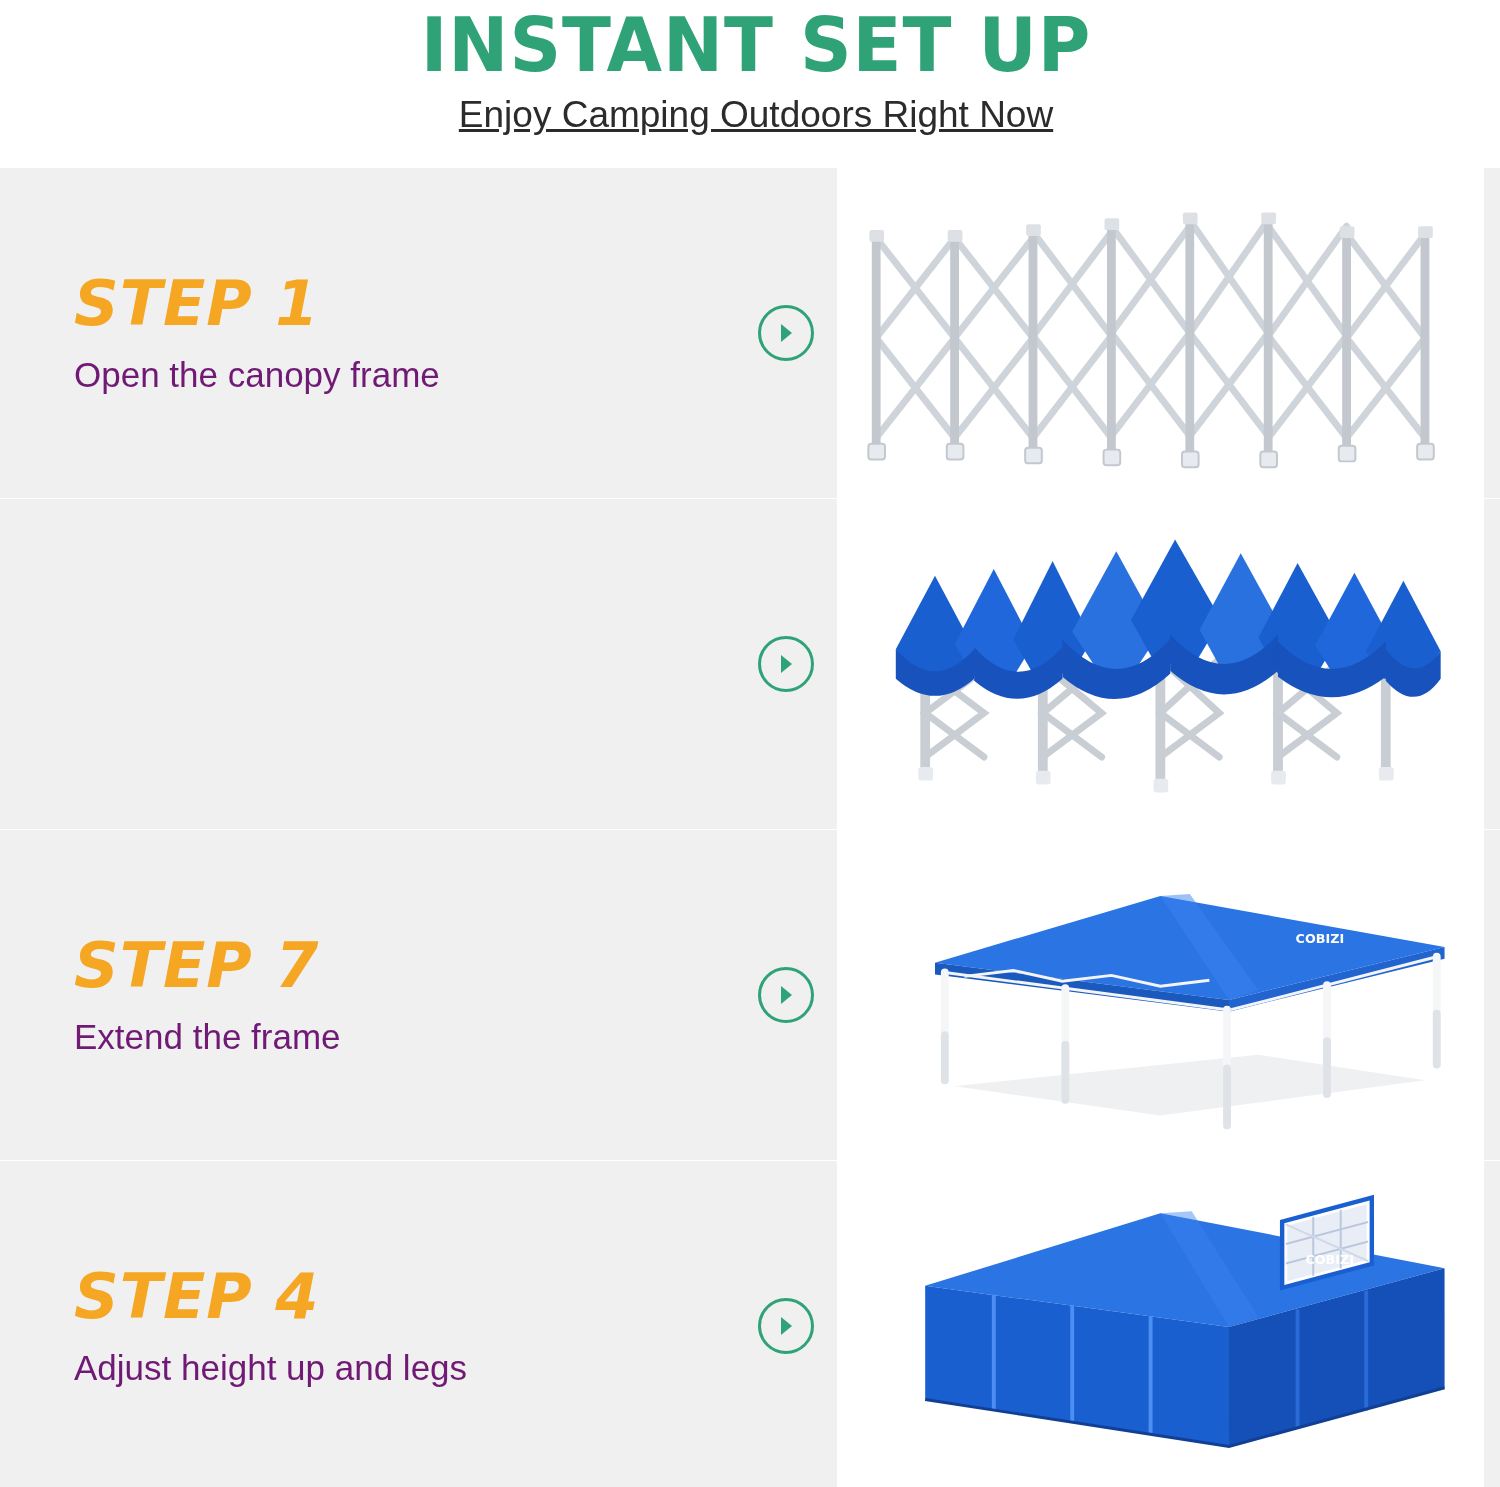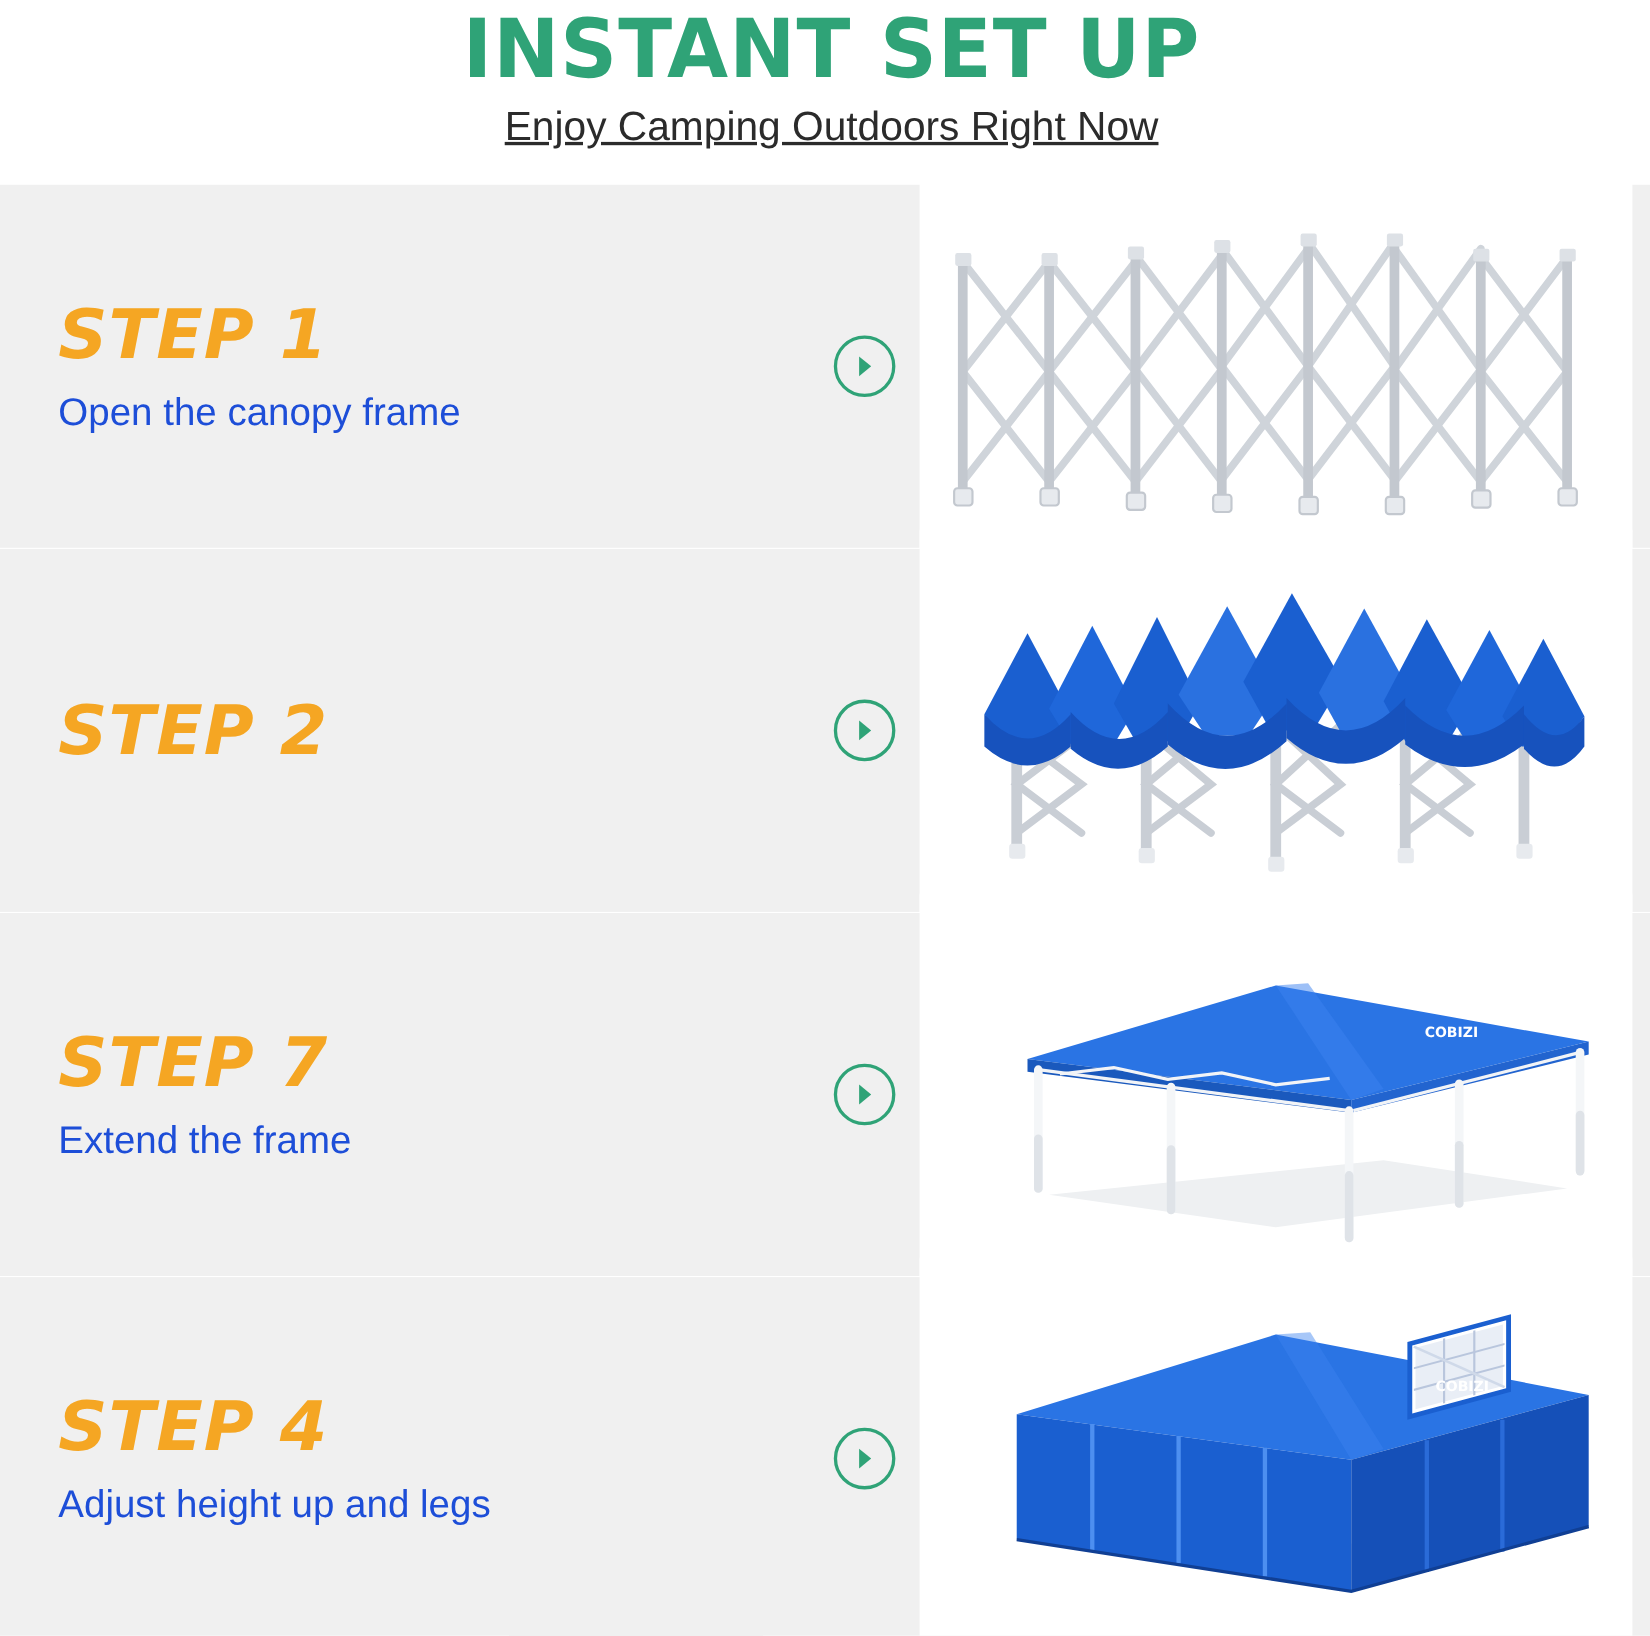--- a/index.html
+++ b/index.html
@@ -70,37 +70,37 @@
     background: #f0f0f0;
   }
   .step-sep {
     width: 1500px;
     height: 1px;
     background: #ffffff;
   }
 
   .step-text {
     width: 790px;
-    padding-left: 53px;
+    padding-left: 74px;
     box-sizing: border-box;
   }
   .step-label {
     font-family: "DejaVu Sans", sans-serif;
     font-style: italic;
     font-weight: bold;
     font-size: 62px;
     line-height: 70px;
     color: #f5a623;
     letter-spacing: 1px;
     margin: 0;
   }
   .step-desc {
     font-size: 35px;
     line-height: 44px;
-    color: #1d4ed8;
+    color: #701a75;
     margin: 14px 0 0 0;
     font-weight: 400;
   }
 
   .arrow-wrap {
     width: 110px;
     display: flex;
     align-items: center;
     justify-content: center;
   }
@@ -208,21 +208,20 @@
             <rect x="593" y="36" width="15" height="12" rx="2"></rect>
           </g>
         </svg>
       </div>
     </div>
 
     <div class="step-sep"></div>
 
     <div class="step-row alt">
       <div class="step-text">
-        <div class="step-label">STEP 2</div>
       </div>
       <div class="arrow-wrap">
         <div class="arrow-circle">
           <svg width="26" height="26" viewBox="0 0 26 26">
             <path d="M8 4 L19 13 L8 22 Z" fill="#2fa377"></path>
           </svg>
         </div>
       </div>
       <div class="step-image">
         <svg width="660" height="290" viewBox="0 0 660 290">

